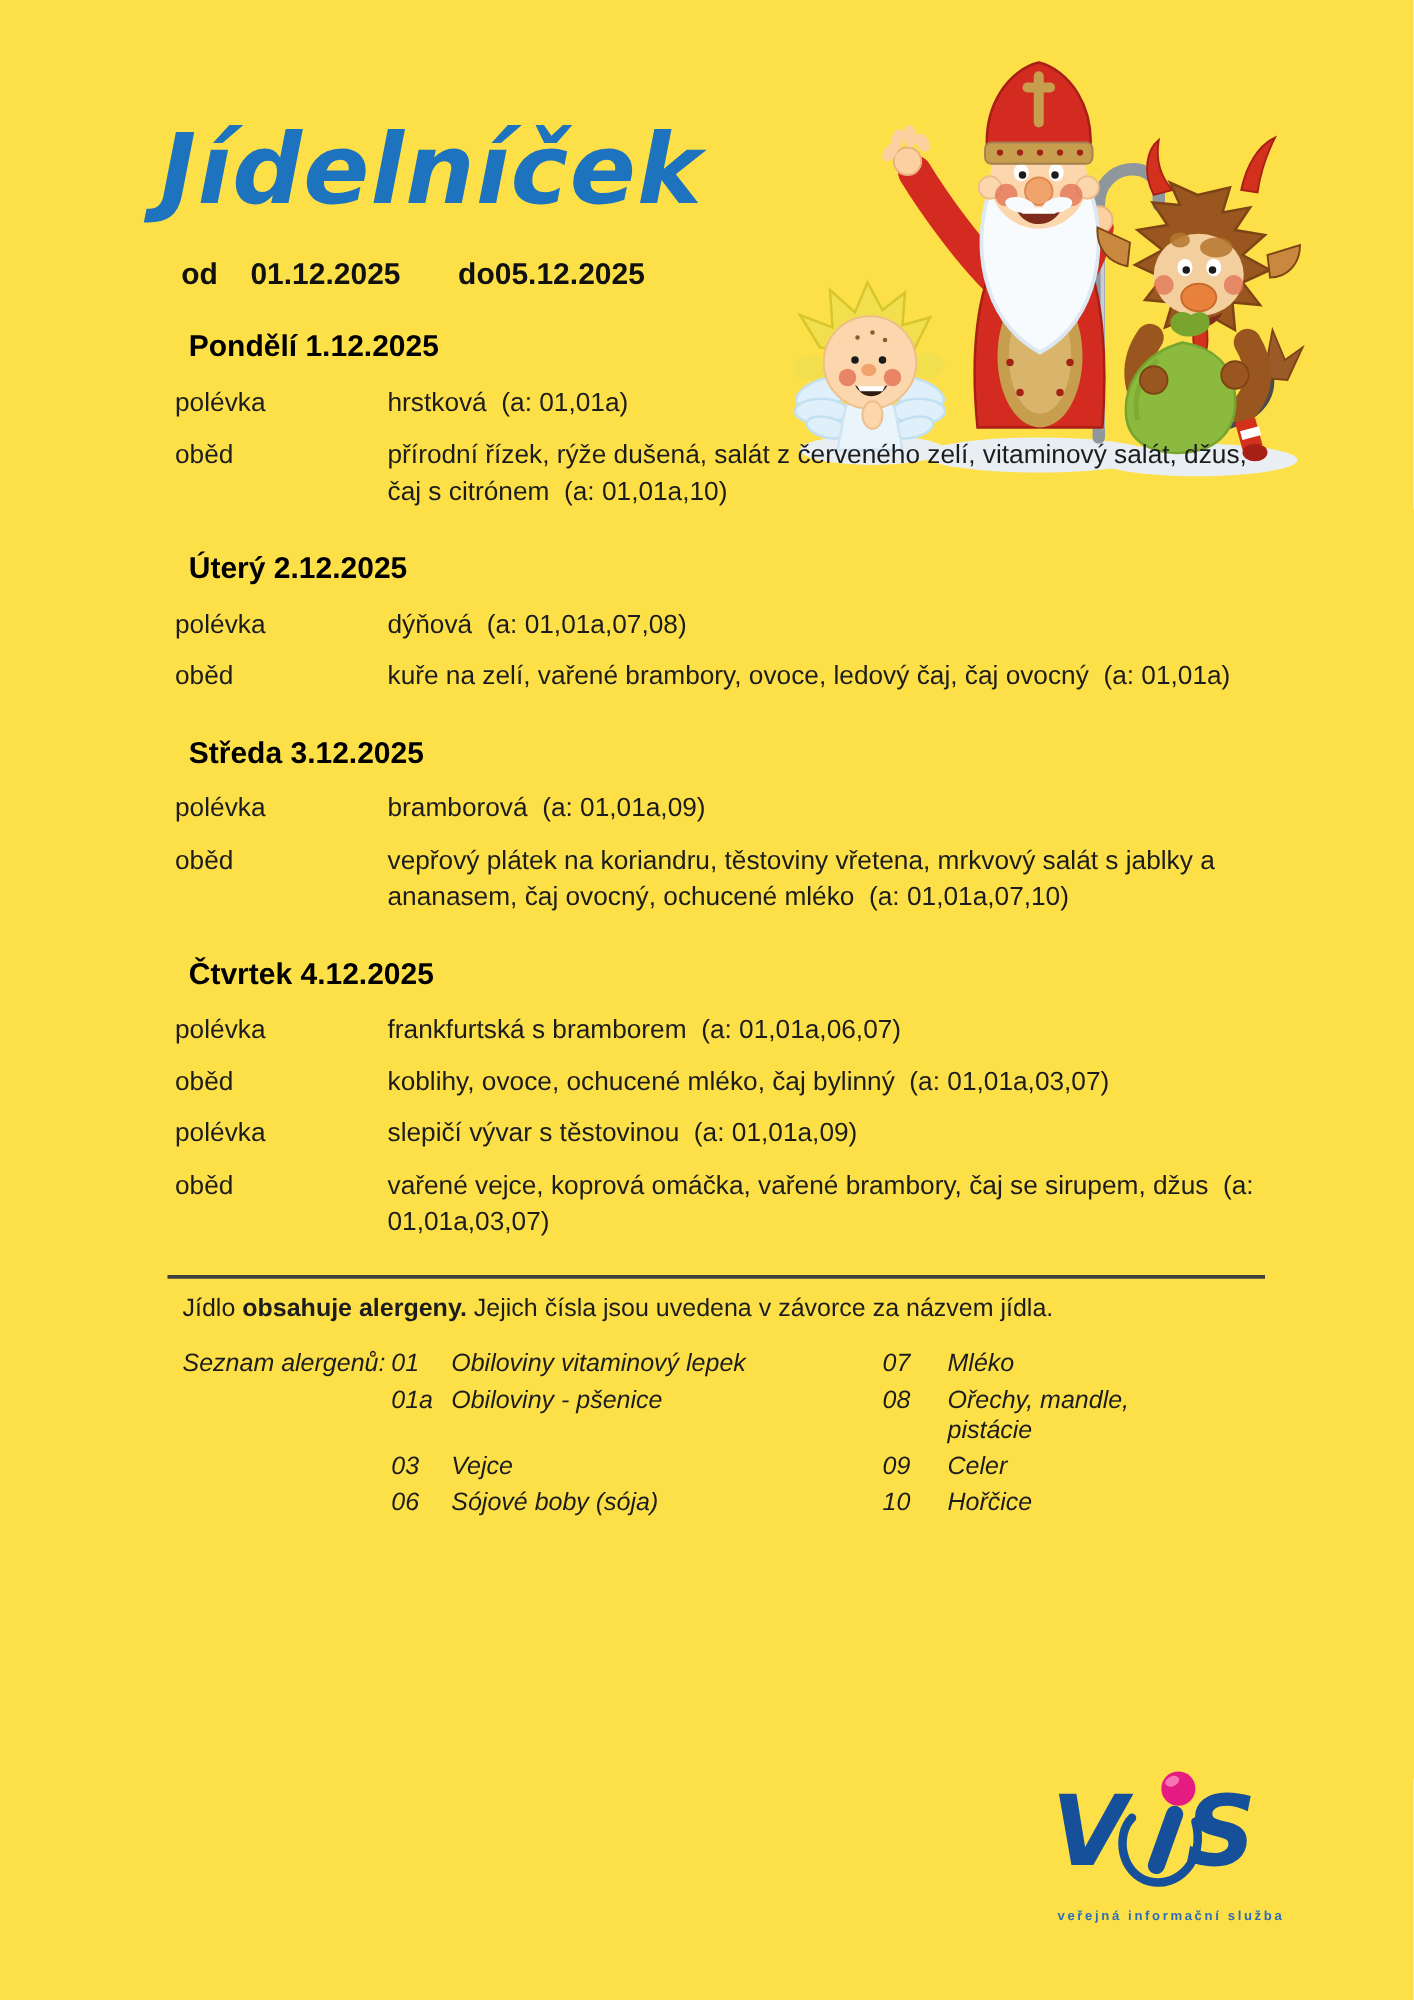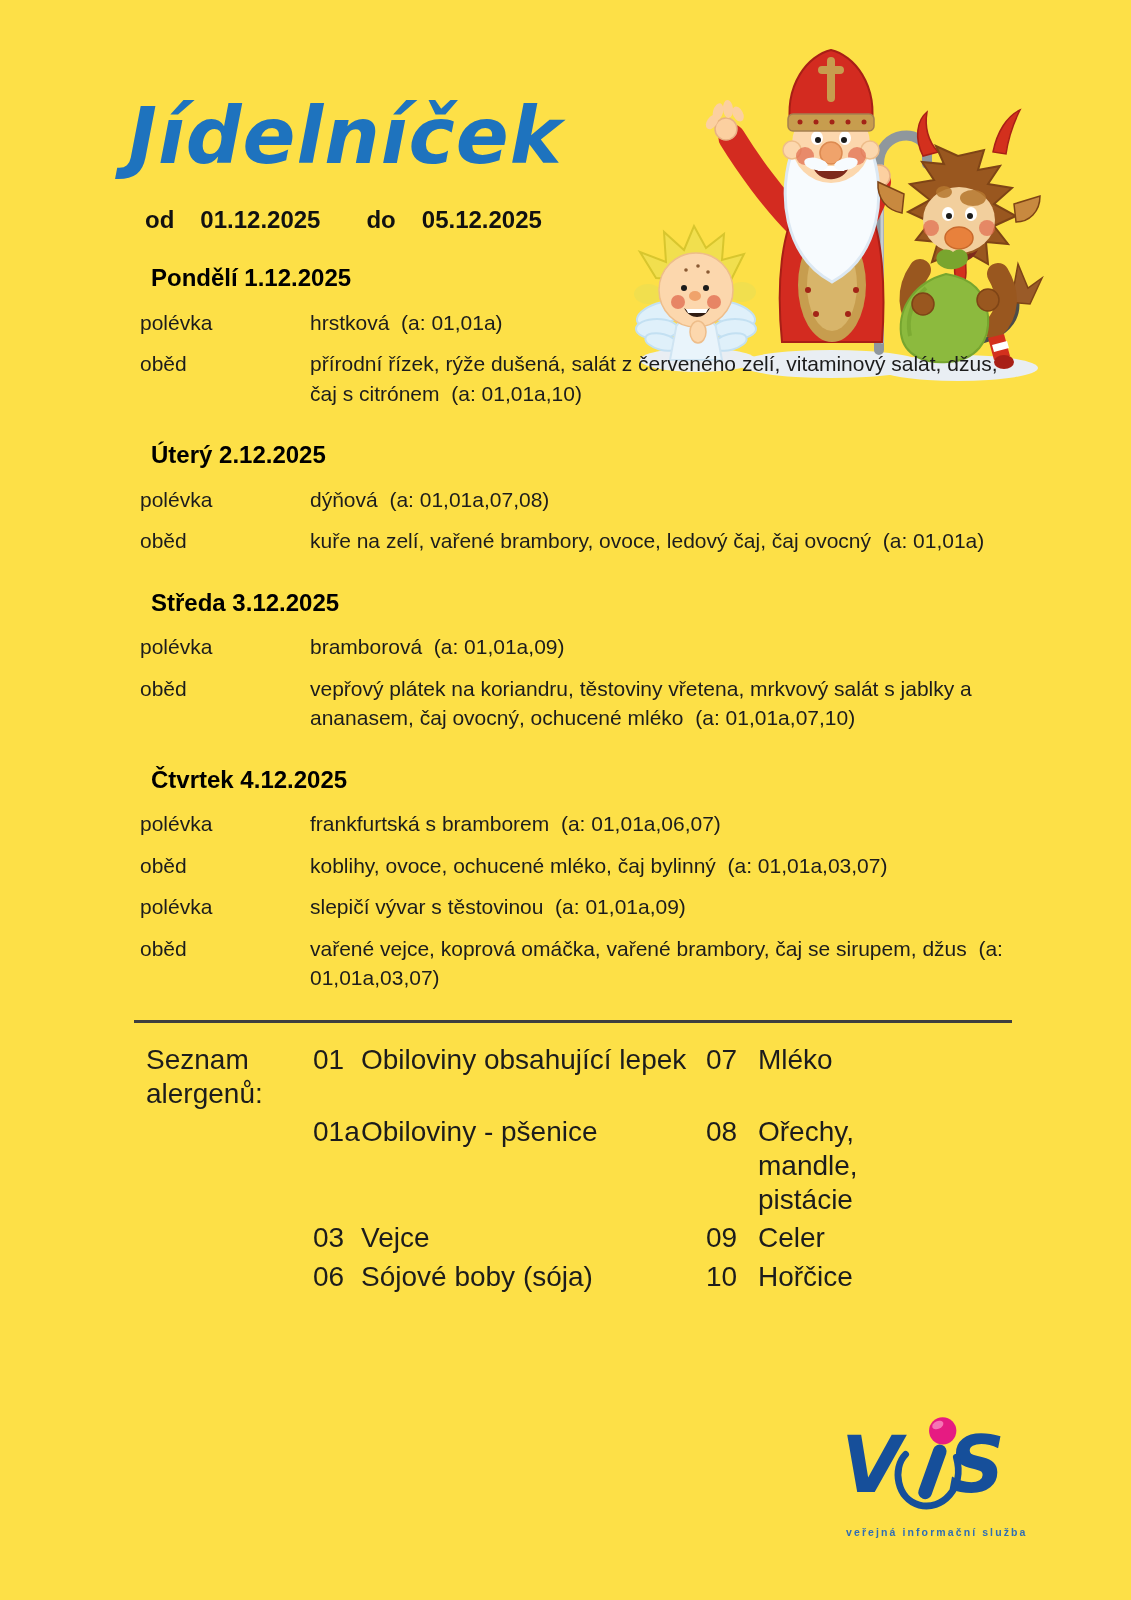--- a/index.html
+++ b/index.html
@@ -15,34 +15,34 @@
   .content { position:relative; z-index:1; padding:90px 0 0 140px; width:925px; }
 
   .title {
     font-family:"DejaVu Sans", sans-serif; font-style:italic; font-weight:bold;
     font-size:78px; line-height:1.18; color:#1e73be; letter-spacing:1px;
     margin-left:-12px;
   }
   .date-line { margin:24px 0 0 5px; font-size:24px; font-weight:bold; color:#111; }
   .date-line .dfrom { margin-left:26px; }
   .date-line .dto-label { margin-left:46px; }
-  .date-line .dto { margin-left:26px; }
+  .date-line .dto { }
 
   .day h2 { font-size:24px; line-height:1.2; color:#000; margin:33px 11px 15px; }
   .day:first-of-type h2 { margin-top:30px; }
   .menu-row { display:grid; grid-template-columns:170px 757px; margin-bottom:12px;
               font-size:21px; line-height:1.4; }
   .menu-row .label { font-weight:normal; }
   .menu-row .text { white-space:pre-wrap; }
 
   .rule { width:878px; height:3px; background:#3f3f3f; margin:28px 0 0 -6px; }
   .allergen-note { margin:13px 0 0 6px; font-size:20px; }
   .allergen-note b { font-weight:bold; }
   .allergen-grid { display:grid; grid-template-columns:167px 48px 345px 52px auto;
-                   row-gap:5px; margin:20px 0 0 6px; font-size:28px; line-height:1.2; }
+                   row-gap:5px; margin:20px 0 0 6px; font-size:20px; line-height:1.2;font-style:italic; }
   .change-note { margin:10px 0 0 0; font-size:20px; }
 
   .vis-logo { position:absolute; left:846px; top:1414px; width:168px; z-index:1; text-align:center; }
   .vis-tagline { margin-top:2px; font-size:10.5px; font-weight:bold; letter-spacing:2.1px;
                  color:#2f6eb4; white-space:nowrap; }
 </style>
 </head>
 <body>
 
 <div class="page">
@@ -236,25 +236,26 @@
       </div>
       <div class="menu-row">
         <span class="label">oběd</span>
         <span class="text">vařené vejce, koprová omáčka, vařené brambory, čaj se sirupem, džus  (a:
 01,01a,03,07)</span>
       </div>
     </section>
 
     <div class="rule"></div>
 
+    <p class="allergen-note"><span>Jídlo </span><b>obsahuje alergeny.</b><span> Jejich čísla jsou uvedena v závorce za názvem jídla.</span></p>
 
     <div class="allergen-grid">
       <span>Seznam alergenů:</span>
       <span>01</span>
-      <span>Obiloviny obsahující lepek</span>
+      <span>Obiloviny vitaminový lepek</span>
       <span>07</span>
       <span>Mléko</span>
 
       <span></span>
       <span>01a</span>
       <span>Obiloviny - pšenice</span>
       <span>08</span>
       <span>Ořechy, mandle, pistácie</span>
 
       <span></span>

